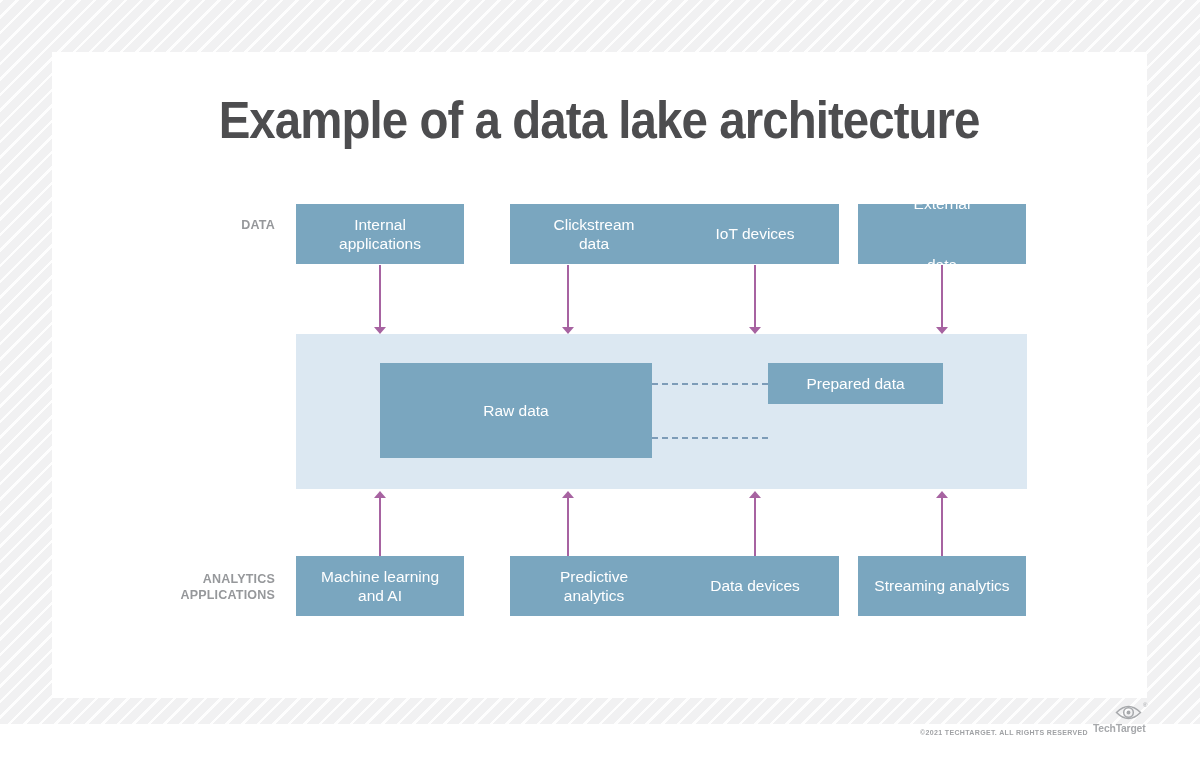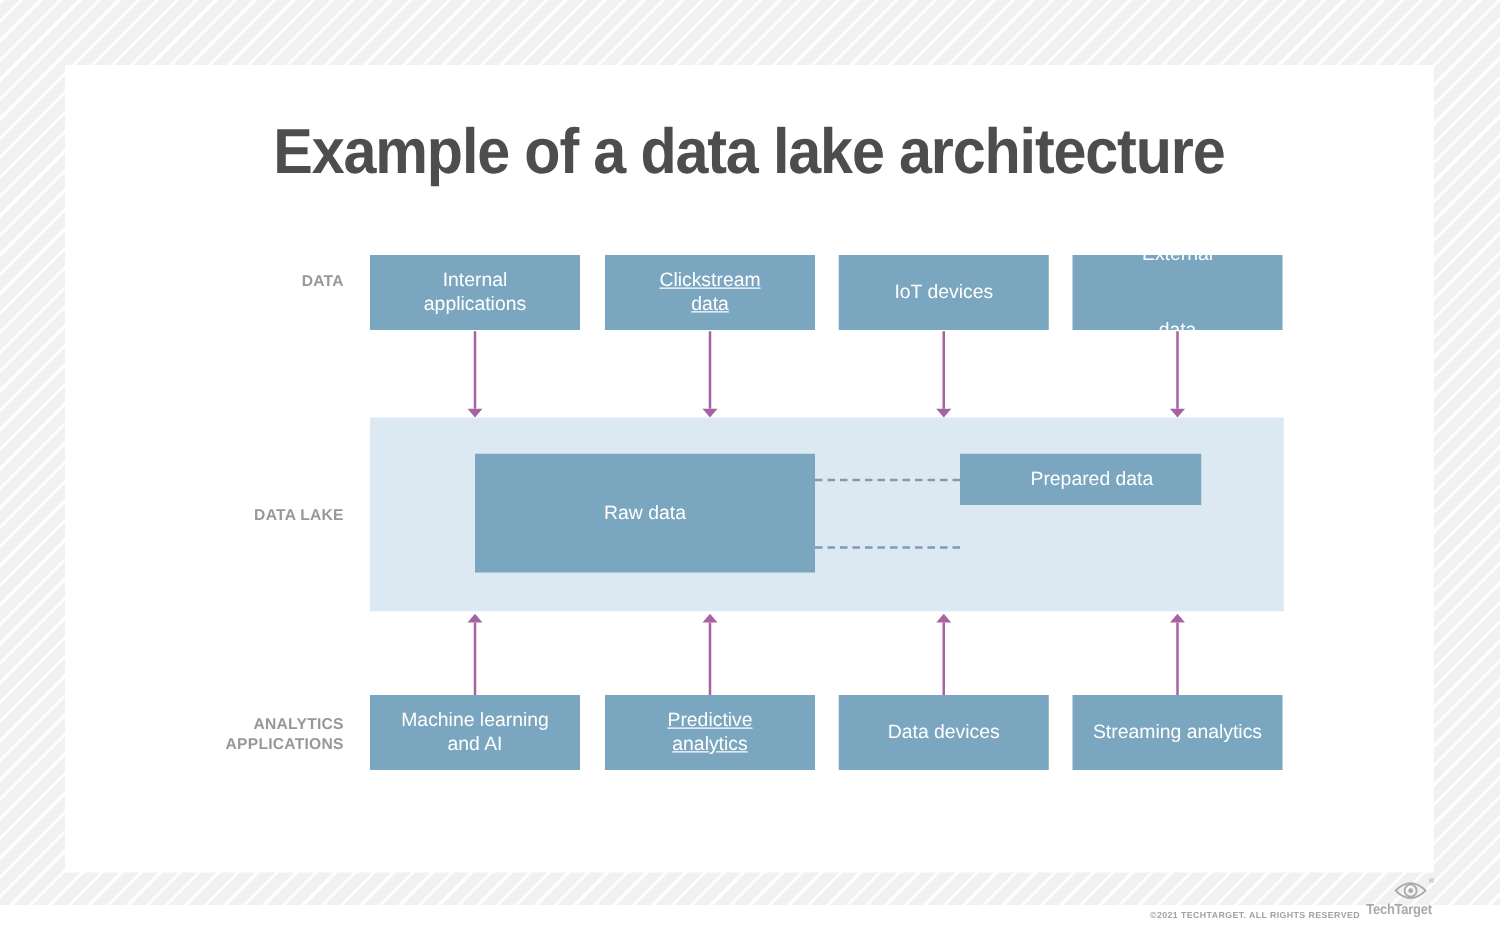--- a/index.html
+++ b/index.html
@@ -37,36 +37,35 @@
 
   .box {
     position:absolute; width:168px; height:60px;
     background:#7aa6bf; color:#ffffff;
     display:flex; flex-direction:column; align-items:center; justify-content:center;
     font-size:15.5px; line-height:19.5px; text-align:center;
   }
   .box-line:empty { display:none; }
   .row-top .box { top:204px; }
   .row-bot .box { top:556px; }
-  .c1 { left:296px; } .c2 { left:484px;text-decoration:underline; } .c3 { left:671px; } .c4 { left:858px;gap:42px; }
+  .c1 { left:296px; } .c2 { left:510px; } .c3 { left:671px; } .c4 { left:858px;gap:42px; }
 
   .lake-band {
     position:absolute; left:296px; top:334px; width:731px; height:155px;
     background:#dce8f2;
   }
   .raw-box {
     position:absolute; left:380px; top:363px; width:272px; height:95px;
     background:#7aa6bf; color:#fff; display:flex; align-items:center; justify-content:center;
     font-size:15.5px;
   }
   .side-box {
     position:absolute; left:768px; width:175px; height:41px;
     background:#7aa6bf; color:#fff; display:flex; align-items:center; justify-content:center;
     font-size:15.5px;
-    padding-left:18px;
   }
   .prepared { top:363px; }
   .sandbox  { top:417px; }
   .dash {
     position:absolute; left:652px; width:116px; height:0;
     border-top:2px dashed #7d9cb8;
   }
   .dash1 { top:383px; } .dash2 { top:437px; }
 
   .shaft { position:absolute; width:2px; background:#a763a1; }
@@ -96,23 +95,20 @@
 </head>
 <body>
 
 <div class="stage">
   <div class="card"></div>
 
   <h1 class="title"><span>Example of a data lake architecture</span></h1>
 
   <div class="row-label lbl-sources">
     <span>DATA</span>
-  </div>
-  <div class="row-label lbl-lake">
-    <span>DATA LAKE</span>
   </div>
   <div class="row-label lbl-apps">
     <span>ANALYTICS</span>
     <span>APPLICATIONS</span>
   </div>
 
   <div class="row-top">
     <div class="box c1">
       <span class="box-line">Internal</span>
       <span class="box-line">applications</span>

